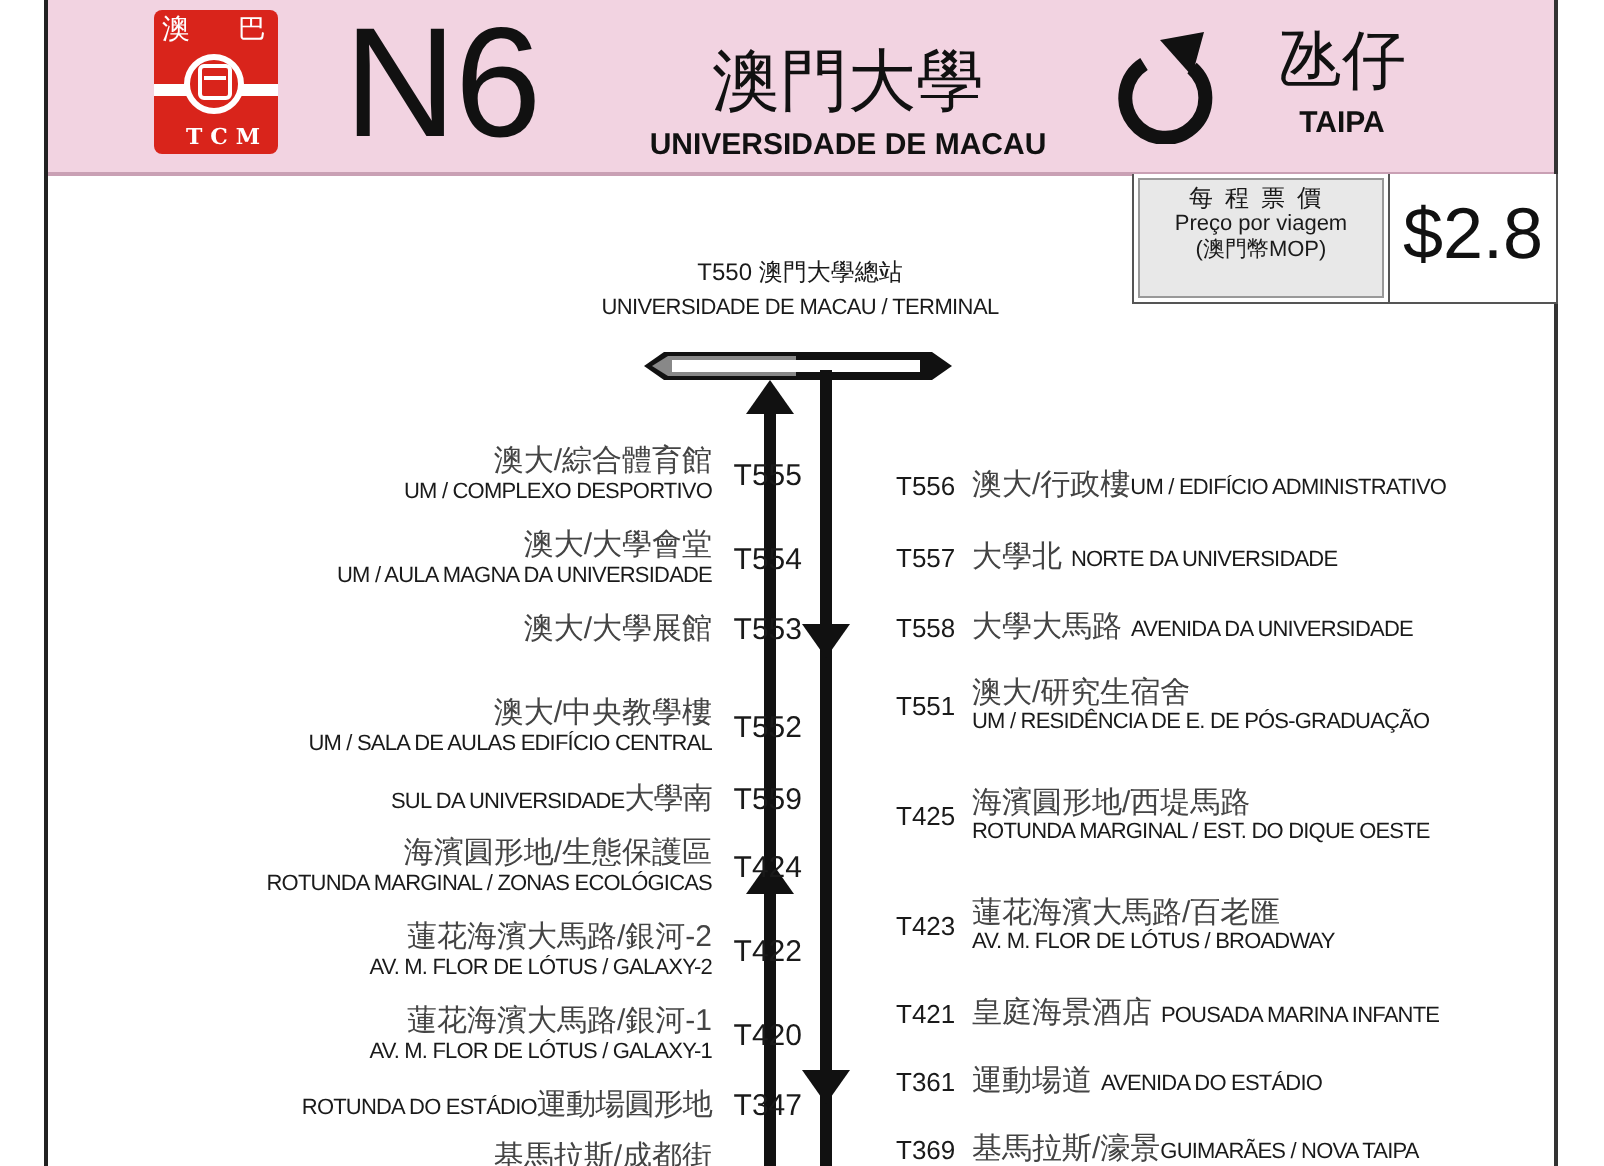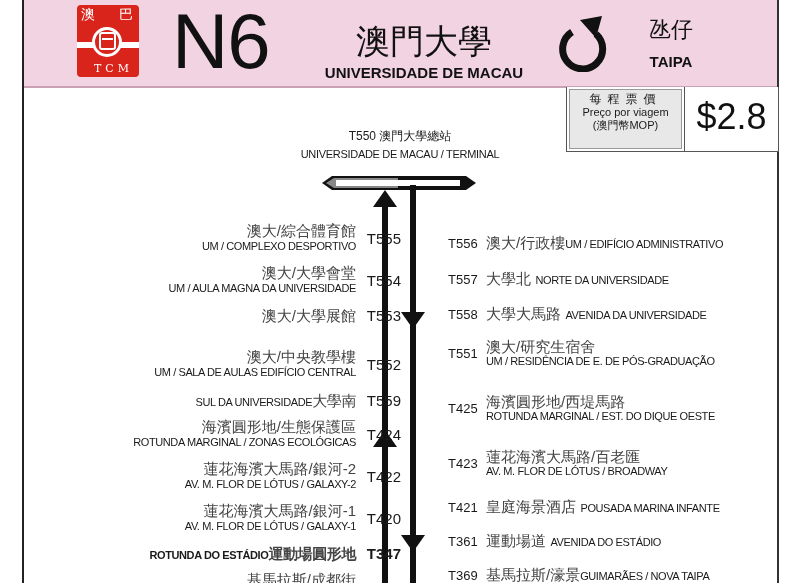--- a/index.html
+++ b/index.html
@@ -10,31 +10,31 @@
   .frame-left { position:absolute; left:22px; top:0; width:2px; height:583px; background:#222; }
   .frame-right { position:absolute; left:777px; top:0; width:2px; height:583px; background:#333; }
   .header { position:absolute; left:24px; top:0; width:753px; height:86px; background:#f2d3e1; border-bottom:2px solid #c9a0b4; }
   .logo { position:absolute; left:77px; top:5px; width:62px; height:72px; background:#d9241b; border-radius:4px; }
   .logo .cn1 { position:absolute; left:4px; top:1px; color:#fff; font-size:14px; font-family:"DejaVu Serif", serif; }
   .logo .cn2 { position:absolute; right:6px; top:1px; color:#fff; font-size:14px; font-family:"DejaVu Serif", serif; }
   .logo .band { position:absolute; left:0; top:37px; width:62px; height:6px; background:#fff; }
   .logo .circle { position:absolute; left:15px; top:22px; width:30px; height:30px; border-radius:50%; background:#d9241b; border:3px solid #fff; box-sizing:border-box; }
   .logo .bus { position:absolute; left:22px; top:27px; width:17px; height:18px; border:2px solid #fff; border-radius:3px; box-sizing:border-box; }
   .logo .bus:after { content:""; position:absolute; left:1px; top:4px; width:11px; height:2px; background:#fff; }
-  .logo .tcm { position:absolute; left:0; bottom:2px; width:73px; text-align:center; color:#fff; font-size:11px; font-weight:normal; letter-spacing:4px; font-family:"DejaVu Serif", serif; }
+  .logo .tcm { position:absolute; left:0; bottom:2px; width:73px; text-align:center; color:#fff; font-size:11px; font-weight:bold; letter-spacing:4px; font-family:"DejaVu Serif", serif; }
   .route-no { position:absolute; left:172px; top:-4px; font-size:78px; font-weight:normal; color:#111; letter-spacing:-1px; line-height:90px; }
   .dest-from { position:absolute; left:318px; top:8px; width:212px; text-align:center;margin-top:11px; }
   .dest-from .cn { font-size:34px; line-height:44px; font-family:"DejaVu Sans", sans-serif; color:#111; }
   .dest-from .pt { font-size:15px; font-weight:bold; line-height:20px; color:#111; }
   .loop-icon { position:absolute; left:552px; top:10px; width:60px; height:62px; }
   .dest-to { position:absolute; left:620px; top:8px; width:102px; text-align:center; }
-  .dest-to .cn { font-size:22px; line-height:44px; font-family:"DejaVu Sans", sans-serif; color:#111; }
+  .dest-to .cn { font-size:32px; line-height:44px; font-family:"DejaVu Sans", sans-serif; color:#111; }
   .dest-to .pt { font-size:15px; font-weight:bold; line-height:20px; color:#111; }
   .fare { position:absolute; left:566px; top:87px; width:211px; height:64px; border:1px solid #555; border-top:none; display:flex; background:#fff; }
-  .fare .lbl { width:113px; background:#e8e8e8; border:1px solid #999; margin:2px; text-align:center; font-size:11px; line-height:13px; padding-top:3px; box-sizing:border-box; }
+  .fare .lbl { width:123px; background:#e8e8e8; border:1px solid #999; margin:2px; text-align:center; font-size:11px; line-height:13px; padding-top:3px; box-sizing:border-box; }
   .fare .lbl .cn { font-size:12px; letter-spacing:6px; }
   .fare .val { flex:1; border-left:1px solid #555; font-size:36px; text-align:center; line-height:60px; color:#111; }
   .terminal { position:absolute; left:260px; top:125px; width:280px; text-align:center; }
   .terminal .cn { font-size:12px; line-height:22px; }
   .terminal .pt { font-size:11px; line-height:14px; letter-spacing:-0.3px; }
   .tbar { position:absolute; left:322px; top:176px; width:154px; height:14px; }
   .stop-l { position:absolute; right:446px; text-align:right; }
   .stop-l .txt { display:inline-block; vertical-align:middle; text-align:right; }
   .stop-l .cn { font-size:15px; line-height:18px; color:#444; }
   .stop-l .pt { font-size:11px; line-height:13px; letter-spacing:-0.4px; }
@@ -140,21 +140,21 @@
   <span class="code">T424</span>
 </div>
 <div class="stop-l" style="top:460px;">
   <div class="txt"><div class="cn">蓮花海濱大馬路/銀河-2</div><div class="pt">AV. M. FLOR DE LÓTUS / GALAXY-2</div></div>
   <span class="code">T422</span>
 </div>
 <div class="stop-l" style="top:502px;">
   <div class="txt"><div class="cn">蓮花海濱大馬路/銀河-1</div><div class="pt">AV. M. FLOR DE LÓTUS / GALAXY-1</div></div>
   <span class="code">T420</span>
 </div>
-<div class="stop-l single" style="top:544px;font-weight:bold;">
+<div class="stop-l single" style="top:544px;">
   <div class="txt"><span class="pt">ROTUNDA DO ESTÁDIO</span><span class="cn">運動場圓形地</span></div>
   <span class="code">T347</span>
 </div>
 <div class="stop-l" style="top:570px;">
   <div class="txt"><div class="cn">基馬拉斯/成都街</div></div>
 </div>
 
 <div class="stop-r single" style="top:234px;">
   <span class="code">T556</span>
   <div class="txt"><span class="cn">澳大/行政樓</span><span class="pt">UM / EDIFÍCIO ADMINISTRATIVO</span></div>

